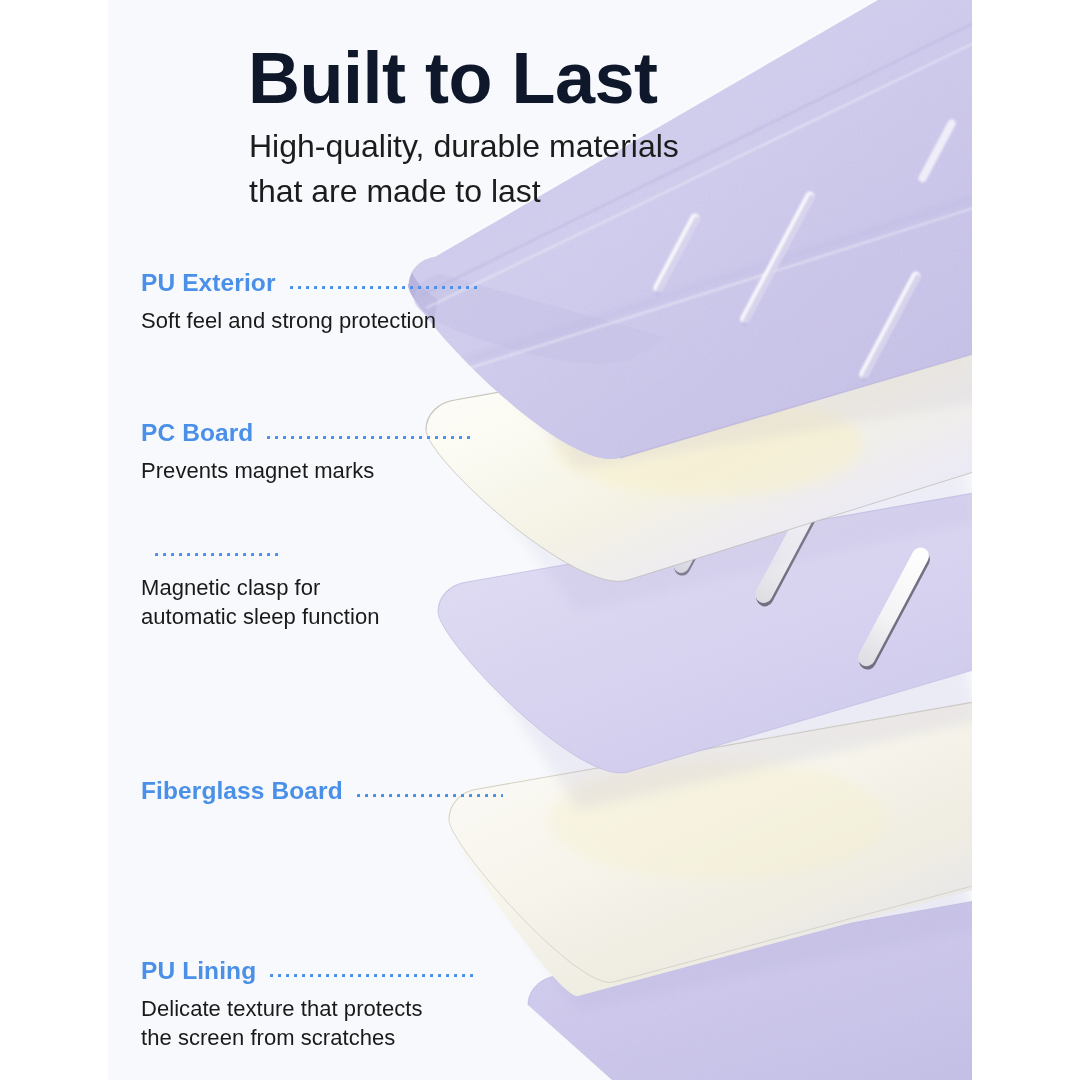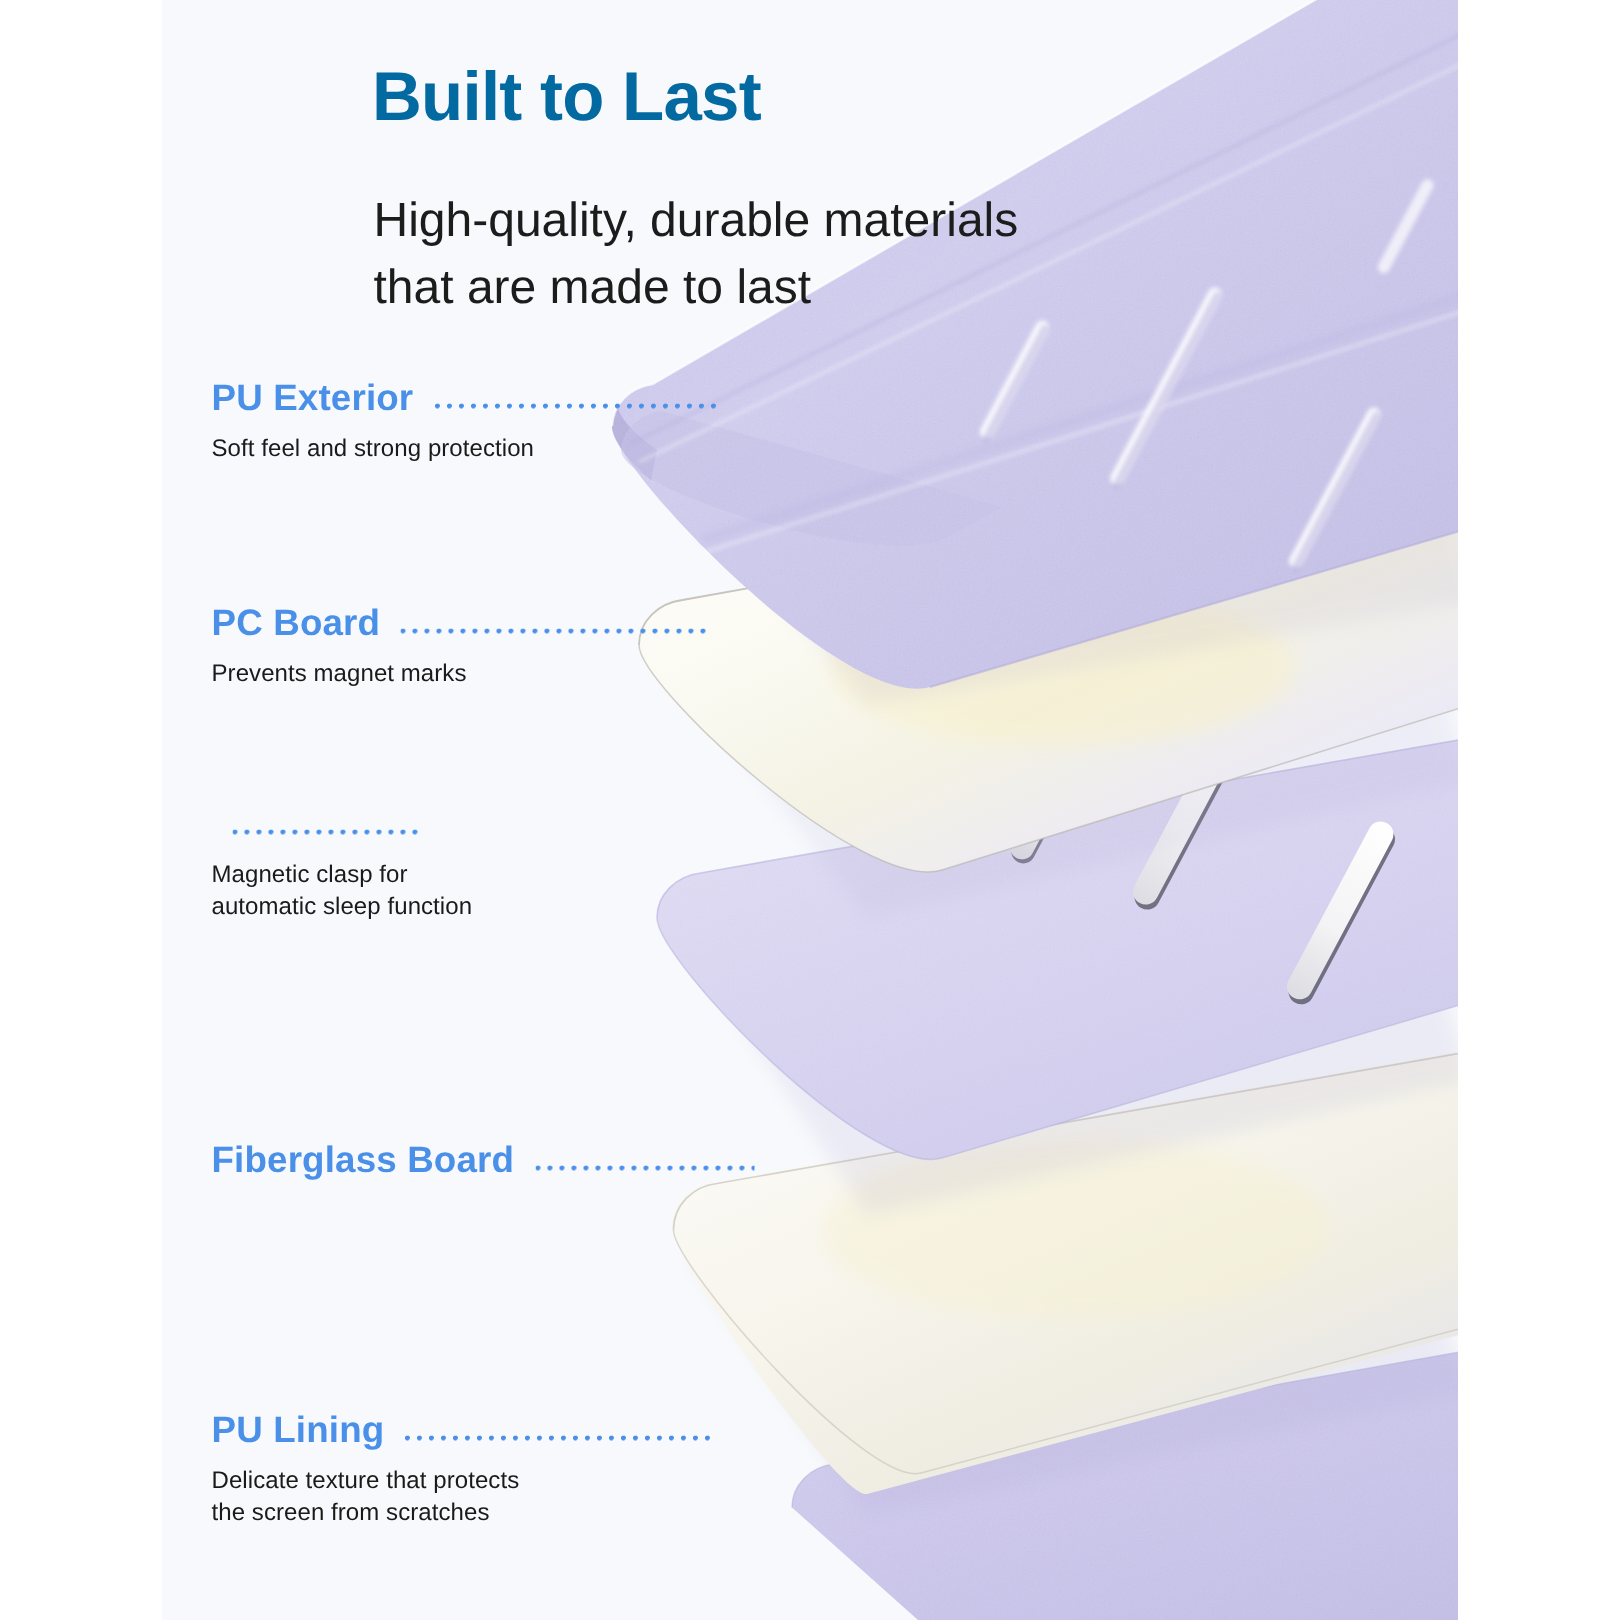--- a/index.html
+++ b/index.html
@@ -31,23 +31,23 @@
     position: absolute;
     inset: 0;
     overflow: hidden;
   }
 
   
   .headline {
     position: absolute;
     left: 140px;
     top: 40px;
-    font-size: 46px;
+    font-size: 72px;
     font-weight: bold;
-    color: #0369a1;
+    color: #0f172a;
     letter-spacing: -0.5px;
     line-height: 1.06;
     white-space: nowrap;
   }
   .subhead {
     position: absolute;
     left: 141px;
     top: 124px;
     font-size: 32px;
     font-weight: normal;
@@ -65,35 +65,36 @@
   }
   .callout-title {
     font-size: 24.5px;
     font-weight: bold;
     color: #4a90e8;
     line-height: 1.33;
     letter-spacing: 0.1px;
     white-space: pre-line;
     display: inline-block;
     vertical-align: bottom;
+    margin-top: 17px;
   }
   .leader {
     display: inline-block;
     vertical-align: bottom;
     height: 10px;
     margin-left: 14px;
     margin-bottom: 7px;
     background-image: radial-gradient(circle at 1.6px 1.6px, #4a90e8 1.5px, rgba(0,0,0,0) 1.7px);
     background-size: 8px 8px;
     background-repeat: repeat-x;
     background-position: 0 3px;
   }
   .callout-desc {
     margin-top: 6px;
-    font-size: 16px;
+    font-size: 22px;
     font-weight: normal;
     color: #1a1a1a;
     line-height: 1.34;
     white-space: pre-line;
     letter-spacing: 0.05px;
   }
 </style>
 </head>
 <body>
 

